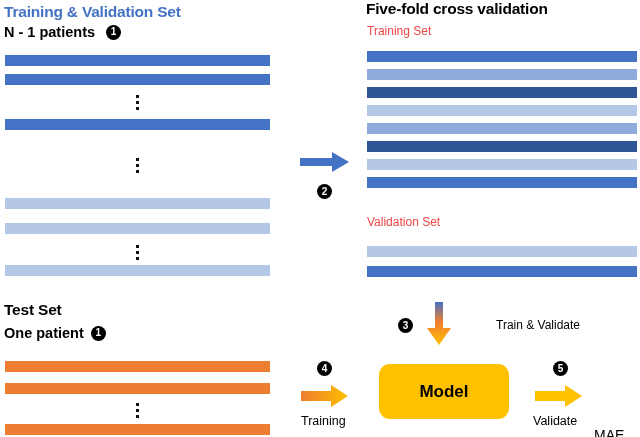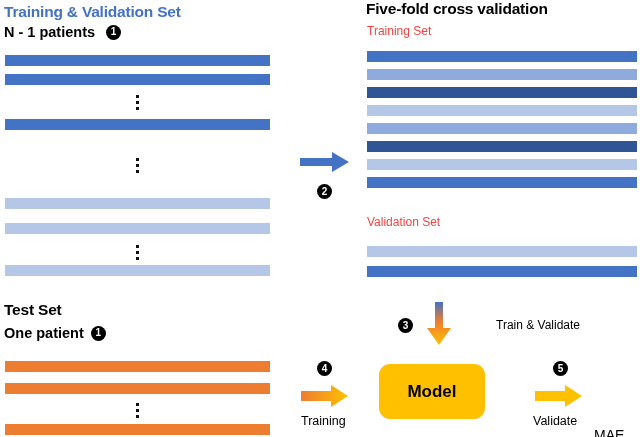--- a/index.html
+++ b/index.html
@@ -226,21 +226,21 @@
       <linearGradient id="gradRight4" x1="0" y1="0" x2="1" y2="0">
         <stop offset="0%" stop-color="#ED7D31"></stop>
         <stop offset="100%" stop-color="#FFC000"></stop>
       </linearGradient>
     </defs>
     <path d="M0,6 L30,6 L30,0 L47,11 L30,22 L30,16 L0,16 Z" fill="url(#gradRight4)"></path>
   </svg>
 </div>
 <div class="label-txt" style="left:301px; top:414px;">Training</div>
 
-<div class="model-box" style="left:379px; top:364px; width:106px; height:55px; background:#FFC000;">
+<div class="model-box" style="left:379px; top:364px; width:130px; height:55px; background:#FFC000;">
   <span>Model</span>
 </div>
 
 <div class="abs" style="left:553px; top:359px;">
   <span class="badge">5</span>
 </div>
 <div class="abs" style="left:535px; top:385px;">
   <svg width="48" height="22" viewBox="0 0 48 22">
     <path d="M0,6 L30,6 L30,0 L47,11 L30,22 L30,16 L0,16 Z" fill="#FFC000"></path>
   </svg>

